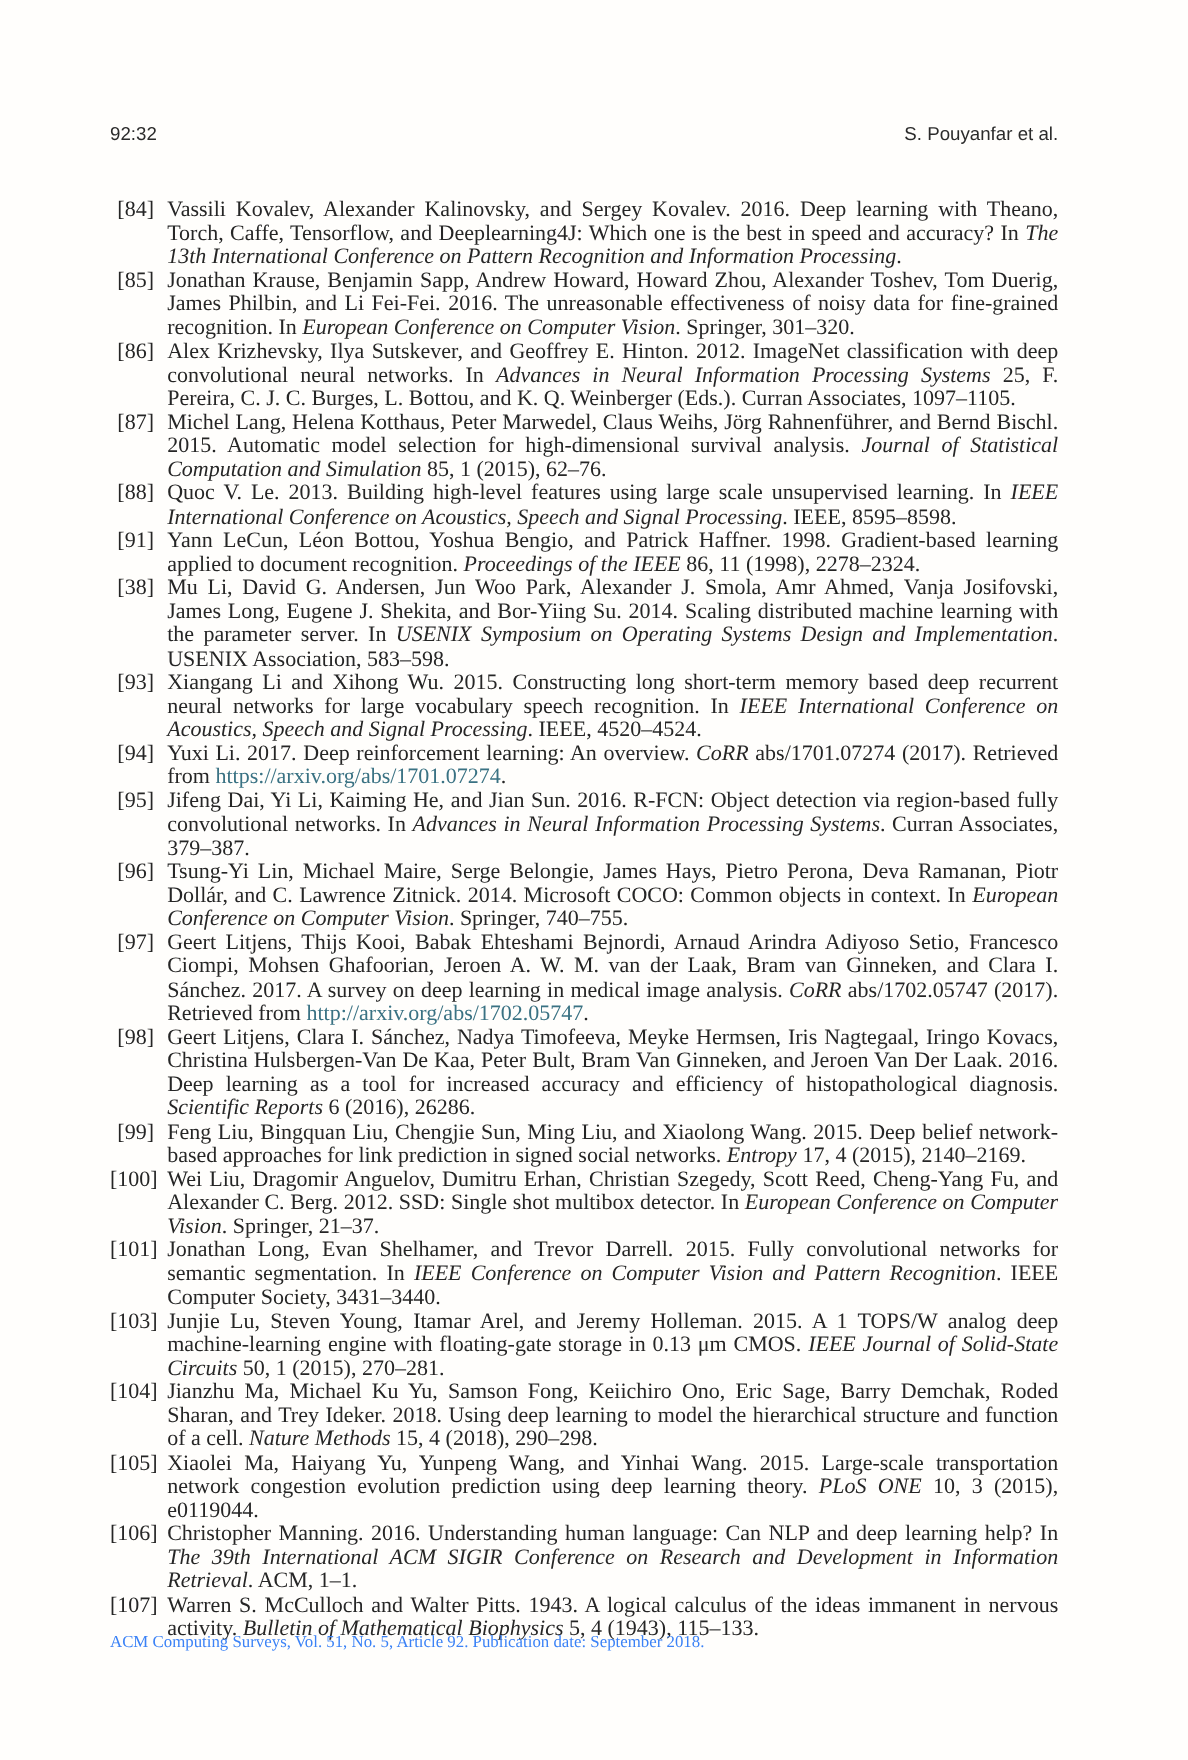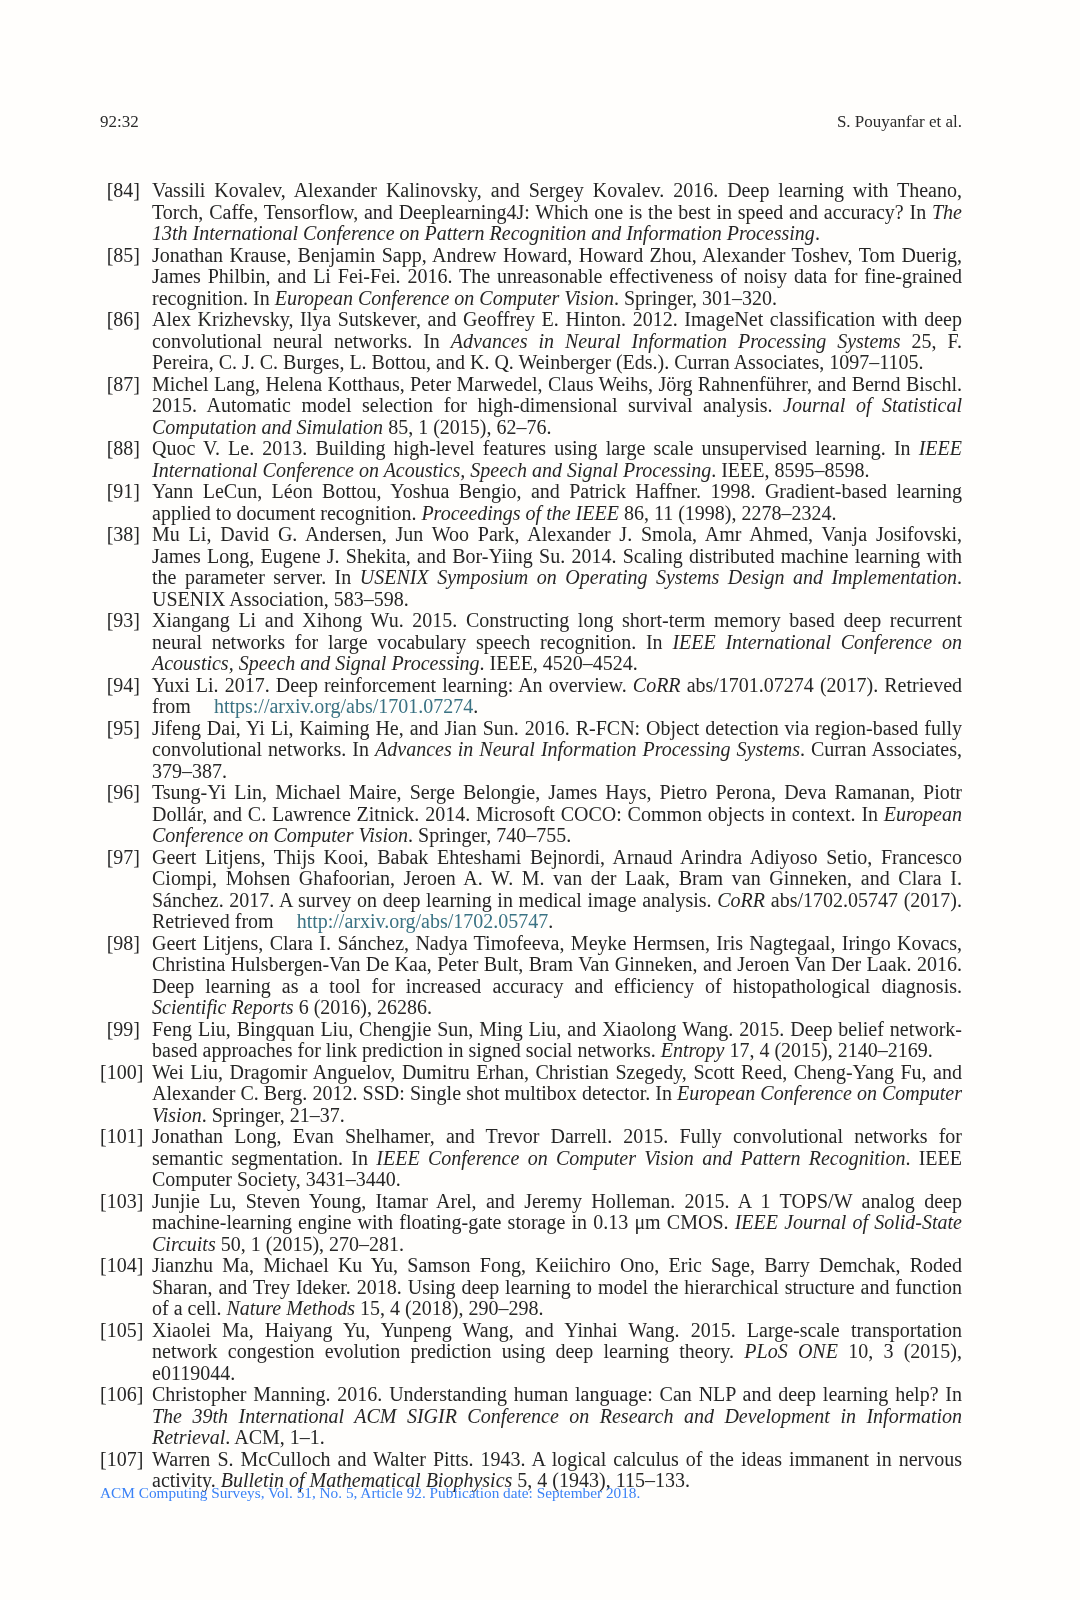--- a/index.html
+++ b/index.html
@@ -10,21 +10,21 @@
     font-family: "Liberation Serif", serif;
     color: #262626;
     overflow: hidden;
   }
   .page-header {
     position: absolute;
     top: 112px; left: 100px; right: 118px;
     display: flex;
     justify-content: space-between;
     align-items: baseline;
-    font-family: Liberation Serif, serif;
+    font-family: Liberation Sans, sans-serif;
     font-size: 17px;
     color: #2b2b2b;
   }
   .refs {
     position: absolute;
     top: 180px; left: 100px;
     width: 862px;
   }
   .ref {
     display: flex;
@@ -36,21 +36,21 @@
     width: 40px;
     flex: 0 0 40px;
     text-align: right;
     margin-right: 12px;
   }
   .ref-text {
     flex: 1;
     text-align: justify;
   }
   .it { font-style: italic; }
-  .link { color: #3a7283; margin-left: 18px; }
+  .link { color: #3a7283; }
   .page-footer {
     position: absolute;
     top: 1484px; left: 100px;
     font-size: 15.3px;
     color: #3b82f6;
   }
 </style>
 </head>
 <body>
 

